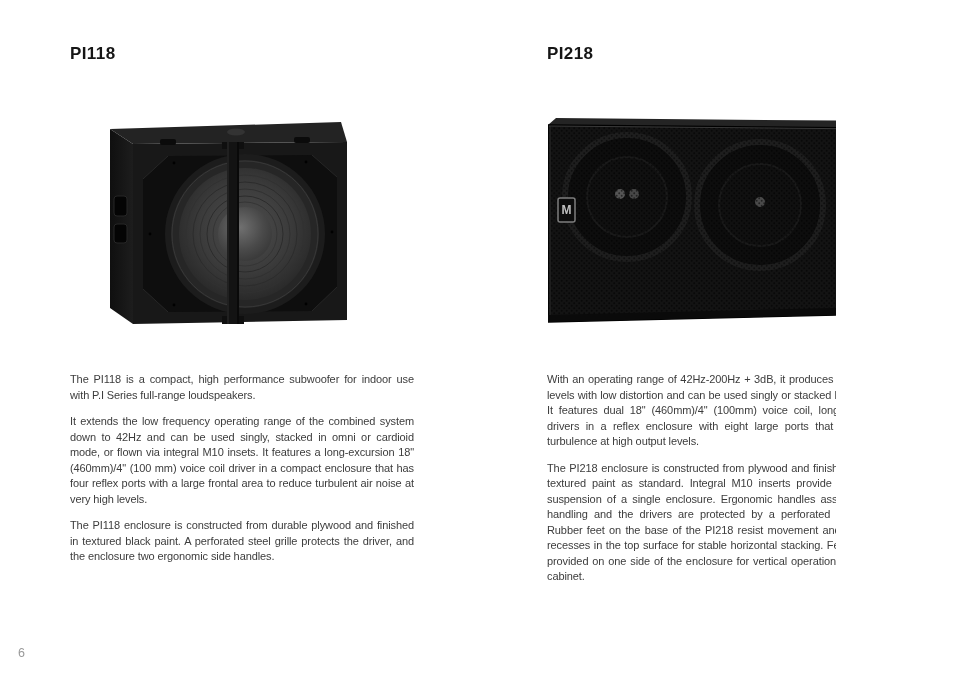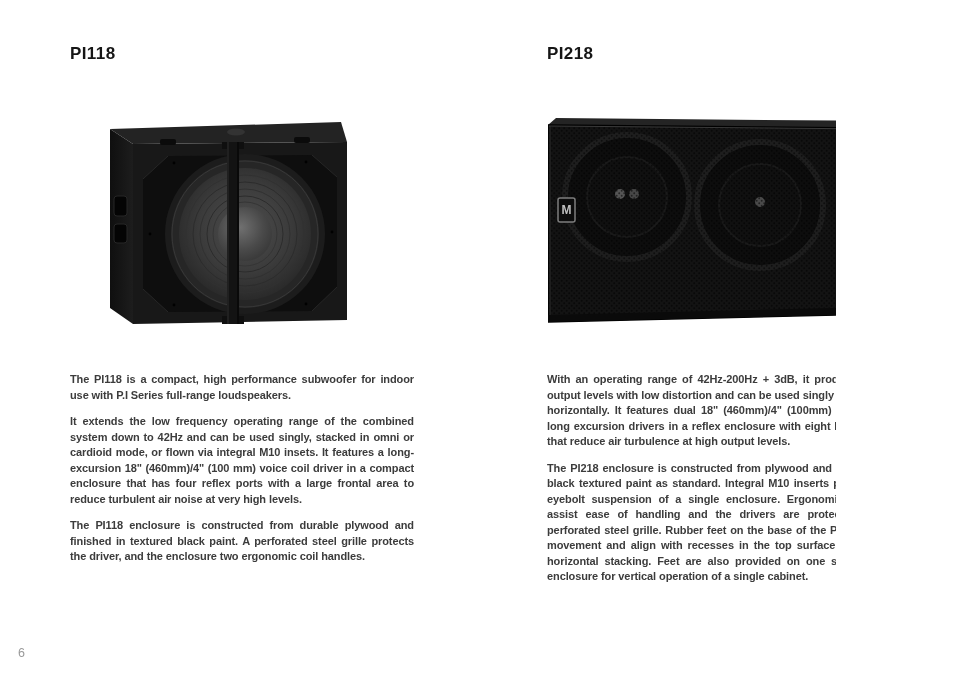--- a/index.html
+++ b/index.html
@@ -25,21 +25,20 @@
   .title-right { left: 547px; }
 
   .product-image { position: absolute; display: block; }
   .image-left  { left: 108px; top: 122px; width: 242px; height: 203px; }
   .image-right { left: 548px; top: 112px; width: 352px; height: 215px; }
 
   .desc {
     position: absolute;
     top: 372px;
     width: 344px;
-    font-weight: bold;
   }
   .desc-left  { left: 70px; }
   .desc-right { left: 547px; }
   .desc p {
     margin: 0 0 11px 0;
     font-size: 11px;
     line-height: 15.5px;
     letter-spacing: -0.1px;
     color: #3c3c3c;
     text-align: justify;
@@ -118,21 +117,21 @@
     </g>
     <g>
       <rect x="6" y="74" width="13" height="20" rx="3" fill="#040404" stroke="#262626" stroke-width="1"></rect>
       <rect x="6" y="102" width="13" height="19" rx="3" fill="#040404" stroke="#262626" stroke-width="1"></rect>
     </g>
   </svg>
 
   <div class="desc desc-left">
     <p>The PI118 is a compact, high performance subwoofer for indoor use with P.I Series full-range loudspeakers.</p>
     <p>It extends the low frequency operating range of the combined system down to 42Hz and can be used singly, stacked in omni or cardioid mode, or flown via integral M10 insets. It features a long-excursion 18" (460mm)/4" (100 mm) voice coil driver in a compact enclosure that has four reflex ports with a large frontal area to reduce turbulent air noise at very high levels.</p>
-    <p>The PI118 enclosure is constructed from durable plywood and finished in textured black paint. A perforated steel grille protects the driver, and the enclosure two ergonomic coil handles.</p>
+    <p>The PI118 enclosure is constructed from durable plywood and finished in textured black paint. A perforated steel grille protects the driver, and the enclosure two ergonomic side handles.</p>
   </div>
 
   <h1 class="product-title title-right">PI218</h1>
 
   <svg class="product-image image-right" viewBox="0 0 352 215" xmlns="http://www.w3.org/2000/svg">
     <defs>
       <linearGradient id="side218" x1="0" y1="0" x2="1" y2="0">
         <stop offset="0%" stop-color="#222222"></stop>
         <stop offset="100%" stop-color="#141414"></stop>
       </linearGradient>

